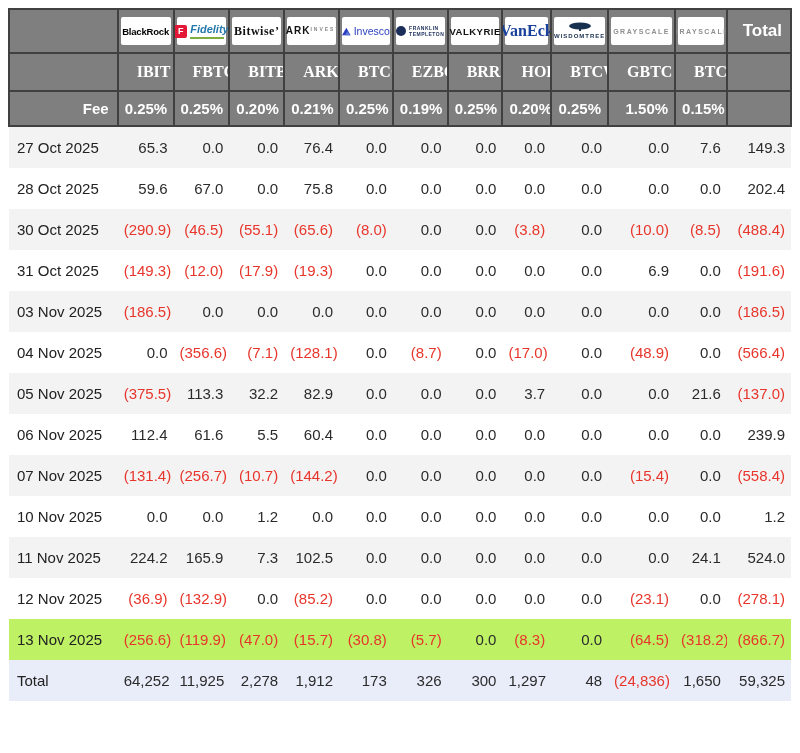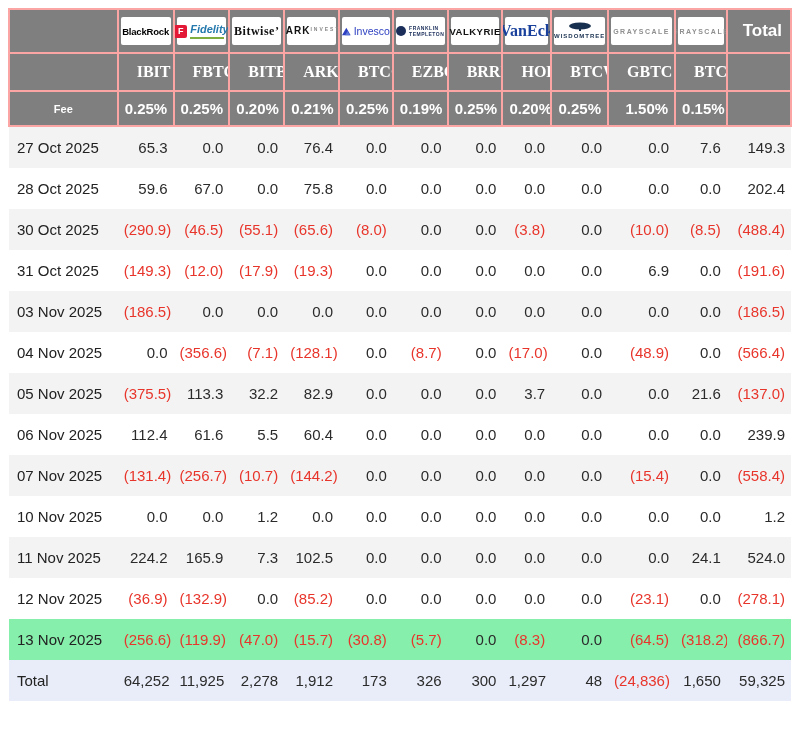--- a/index.html
+++ b/index.html
@@ -2,33 +2,33 @@
 <html><head>
 <meta charset="utf-8">
 <style>
   html,body { margin:0; padding:0; background:#ffffff; }
   body { font-family:"Liberation Sans","DejaVu Sans",sans-serif; width:800px; }
   .wrap { padding:8px; }
   table { border-collapse:collapse; table-layout:fixed; width:784px; }
   td, th { box-sizing:border-box; overflow:hidden; white-space:nowrap; }
 
   
-  .hd { background:#7f7f7f; border:2px solid #fca5a5; color:#ffffff; }
+  .hd { background:#7f7f7f; border:2px solid #404040; color:#ffffff; }
   .logo-cell { padding:7px 2px; height:42px; text-align:center; vertical-align:middle; }
   .ticker-cell { font-weight:bold; font-size:16px; text-align:right; padding:9px 18px;font-family:Liberation Serif, serif; }
   .fee-cell { font-weight:bold; font-size:15px; text-align:right; padding:8px 6px; }
-  .fee-label { font-weight:bold; font-size:11px; text-align:center; padding:8px 8px; }
+  .fee-label { font-weight:bold; font-size:15px; text-align:right; padding:8px 8px; }
   .total-head { font-weight:bold; font-size:17px; text-align:right; padding:9px 8px; vertical-align:middle; }
 
   
   tbody td, tfoot td { font-size:15px; color:#2b2b2b; text-align:right; padding:10px 6px; line-height:21px; }
   td.date { text-align:left; padding-left:8px; color:#222222; }
   tbody tr:nth-child(odd) td { background:#f3f3f3; }
   tbody tr:nth-child(even) td { background:#ffffff; }
-  tbody tr.highlight td { background:#86efac; }
+  tbody tr.highlight td { background:#bef264; }
   .neg { color:#e8352b; }
   tfoot td { background:#e9edf9; }
 
   
   .logo-box { background:#ffffff; border-radius:2px; height:28px; width:100%;
               display:flex; align-items:center; justify-content:center; gap:3px; margin:0 auto; }
   .lg-blackrock { font-weight:bold; font-size:9.5px; color:#000; letter-spacing:-0.2px; }
   .fid-f { width:13px; height:13px; background:#e31837; color:#fff; font-weight:bold; font-size:9px;
            display:flex; align-items:center; justify-content:center; border-radius:2px; flex:0 0 auto; }
   .fid-col { display:flex; flex-direction:column; align-items:flex-start; }

